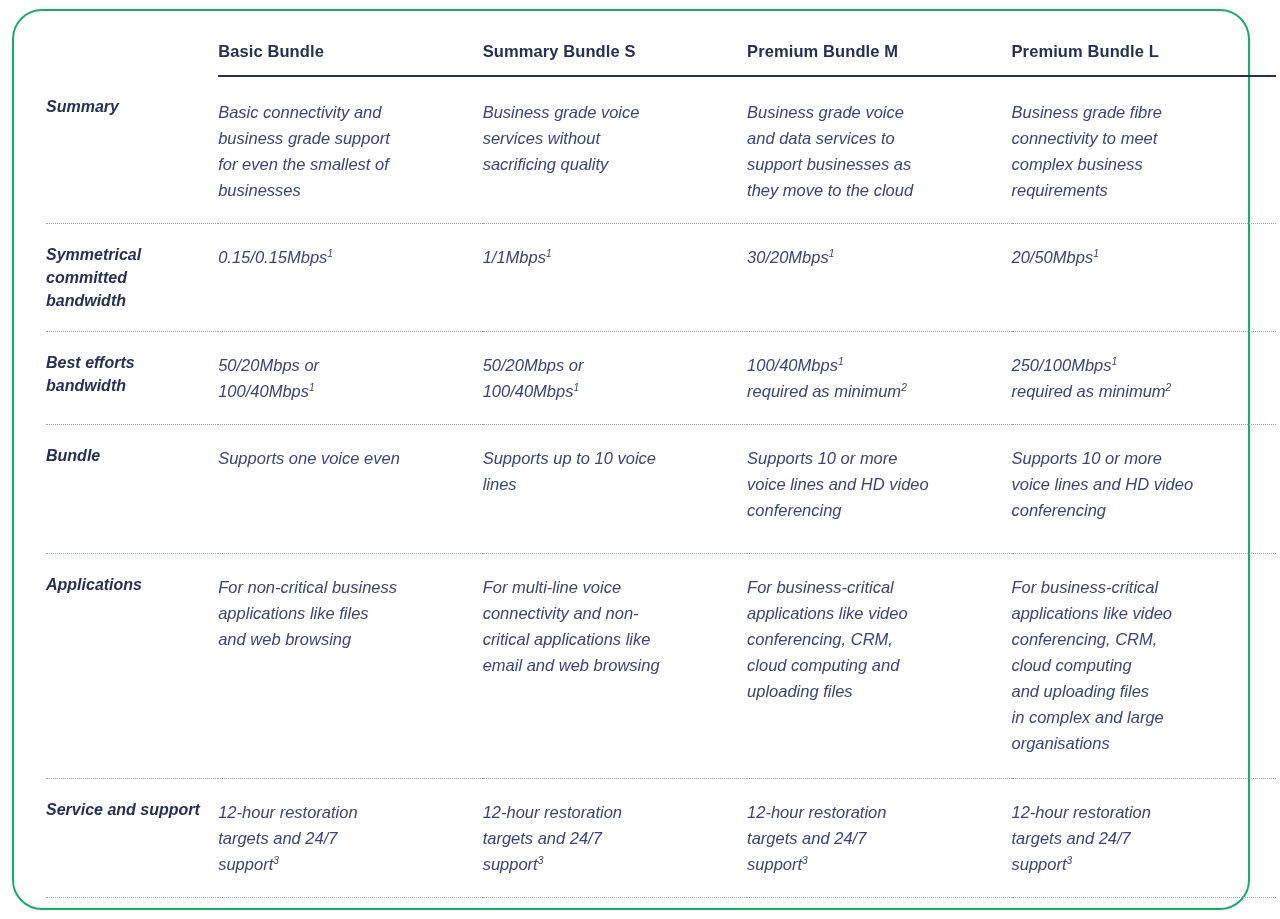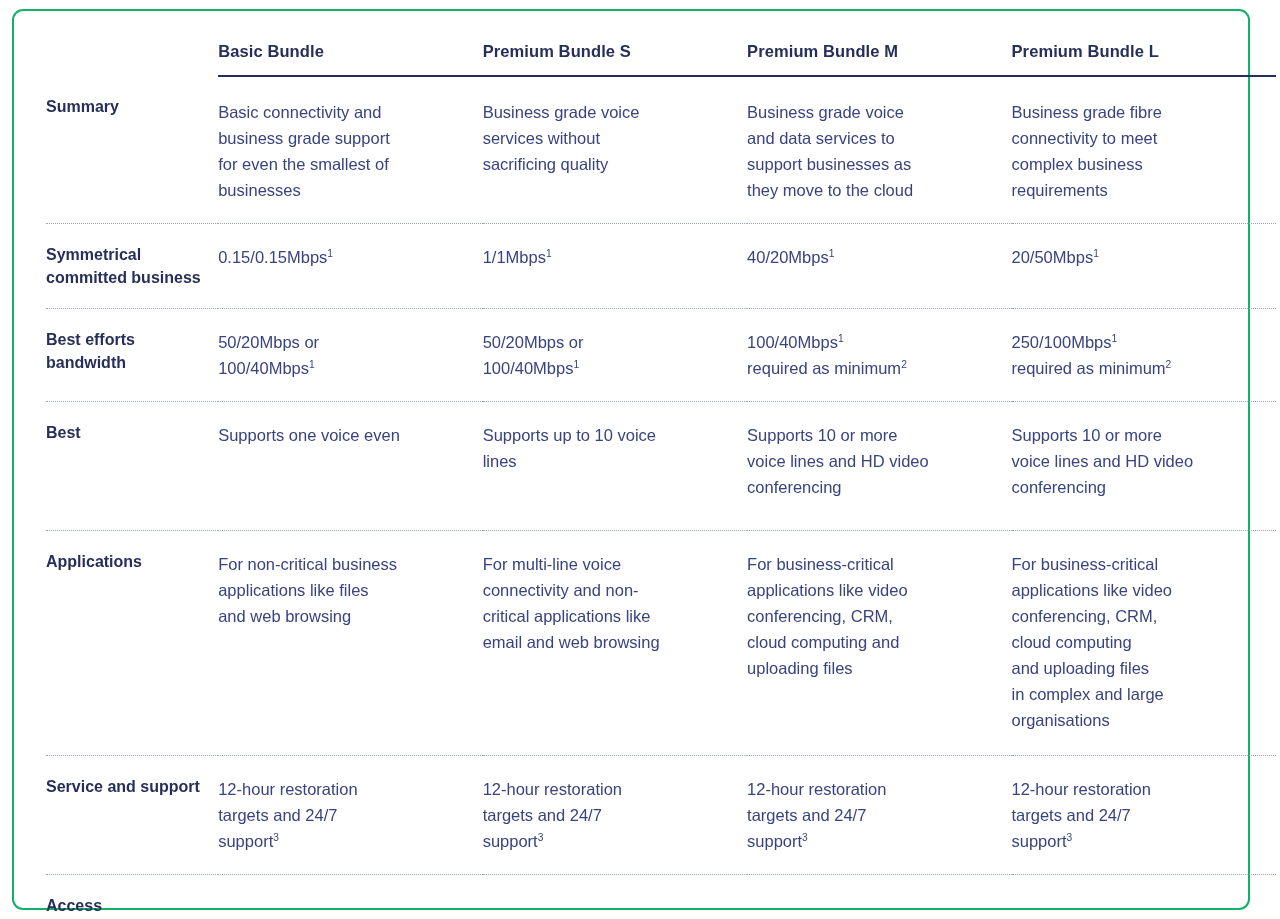--- a/index.html
+++ b/index.html
@@ -17,21 +17,21 @@
   }
 
   .panel {
     position: absolute;
     left: 12px;
     top: 9px;
     width: 1238px;
     height: 901px;
     box-sizing: border-box;
     border: 2px solid #13b06a;
-    border-radius: 11px;
+    border-radius: 30px;
     background: #ffffff;
   }
 
   .table-wrap {
     position: absolute;
     left: 0;
     top: 0;
     width: 1238px;
     height: 901px;
     box-sizing: border-box;
@@ -70,20 +70,21 @@
     letter-spacing: 0.1px;
     line-height: 20px;
     display: block;
   }
 
   
   tr.data-row > * {
     border-bottom: 1px dotted #9aa2c4;
     padding-top: 19px;
     padding-bottom: 19px;
+    font-style: italic;
   }
   tr.data-row.last-row > * {
     border-bottom: none;
   }
 
   .row-label {
     font-size: 16px;
     font-weight: bold;
     color: #262f5a;
     line-height: 23px;
@@ -130,21 +131,21 @@
         <col class="col-data">
       </colgroup>
 
       <thead>
         <tr class="head-row">
           <th class="label-head"></th>
           <th>
             <span class="col-title">Basic Bundle</span>
           </th>
           <th>
-            <span class="col-title">Premium Bundle S</span>
+            <span class="col-title">Summary Bundle S</span>
           </th>
           <th>
             <span class="col-title">Premium Bundle M</span>
           </th>
           <th>
             <span class="col-title">Premium Bundle L</span>
           </th>
         </tr>
       </thead>
 
@@ -176,30 +177,30 @@
 connectivity to meet
 complex business
 requirements</span>
           </td>
         </tr>
 
         <tr class="data-row row-symmetrical">
           <th>
             <span class="row-label">Symmetrical
 committed
-business</span>
+bandwidth</span>
           </th>
           <td>
             <span class="cell-text"><span>0.15/0.15Mbps</span><sup>1</sup></span>
           </td>
           <td>
             <span class="cell-text"><span>1/1Mbps</span><sup>1</sup></span>
           </td>
           <td>
-            <span class="cell-text"><span>40/20Mbps</span><sup>1</sup></span>
+            <span class="cell-text"><span>30/20Mbps</span><sup>1</sup></span>
           </td>
           <td>
             <span class="cell-text"><span>20/50Mbps</span><sup>1</sup></span>
           </td>
         </tr>
 
         <tr class="data-row row-best">
           <th>
             <span class="row-label">Best efforts
 bandwidth</span>
@@ -215,21 +216,21 @@
           <td>
             <span class="cell-text"><span>100/40Mbps</span><sup>1</sup><br><span>required as minimum</span><sup>2</sup></span>
           </td>
           <td>
             <span class="cell-text"><span>250/100Mbps</span><sup>1</sup><br><span>required as minimum</span><sup>2</sup></span>
           </td>
         </tr>
 
         <tr class="data-row row-voice">
           <th>
-            <span class="row-label">Best</span>
+            <span class="row-label">Bundle</span>
           </th>
           <td>
             <span class="cell-text">Supports one voice even</span>
           </td>
           <td>
             <span class="cell-text">Supports up to 10 voice
 lines</span>
           </td>
           <td>
             <span class="cell-text">Supports 10 or more

